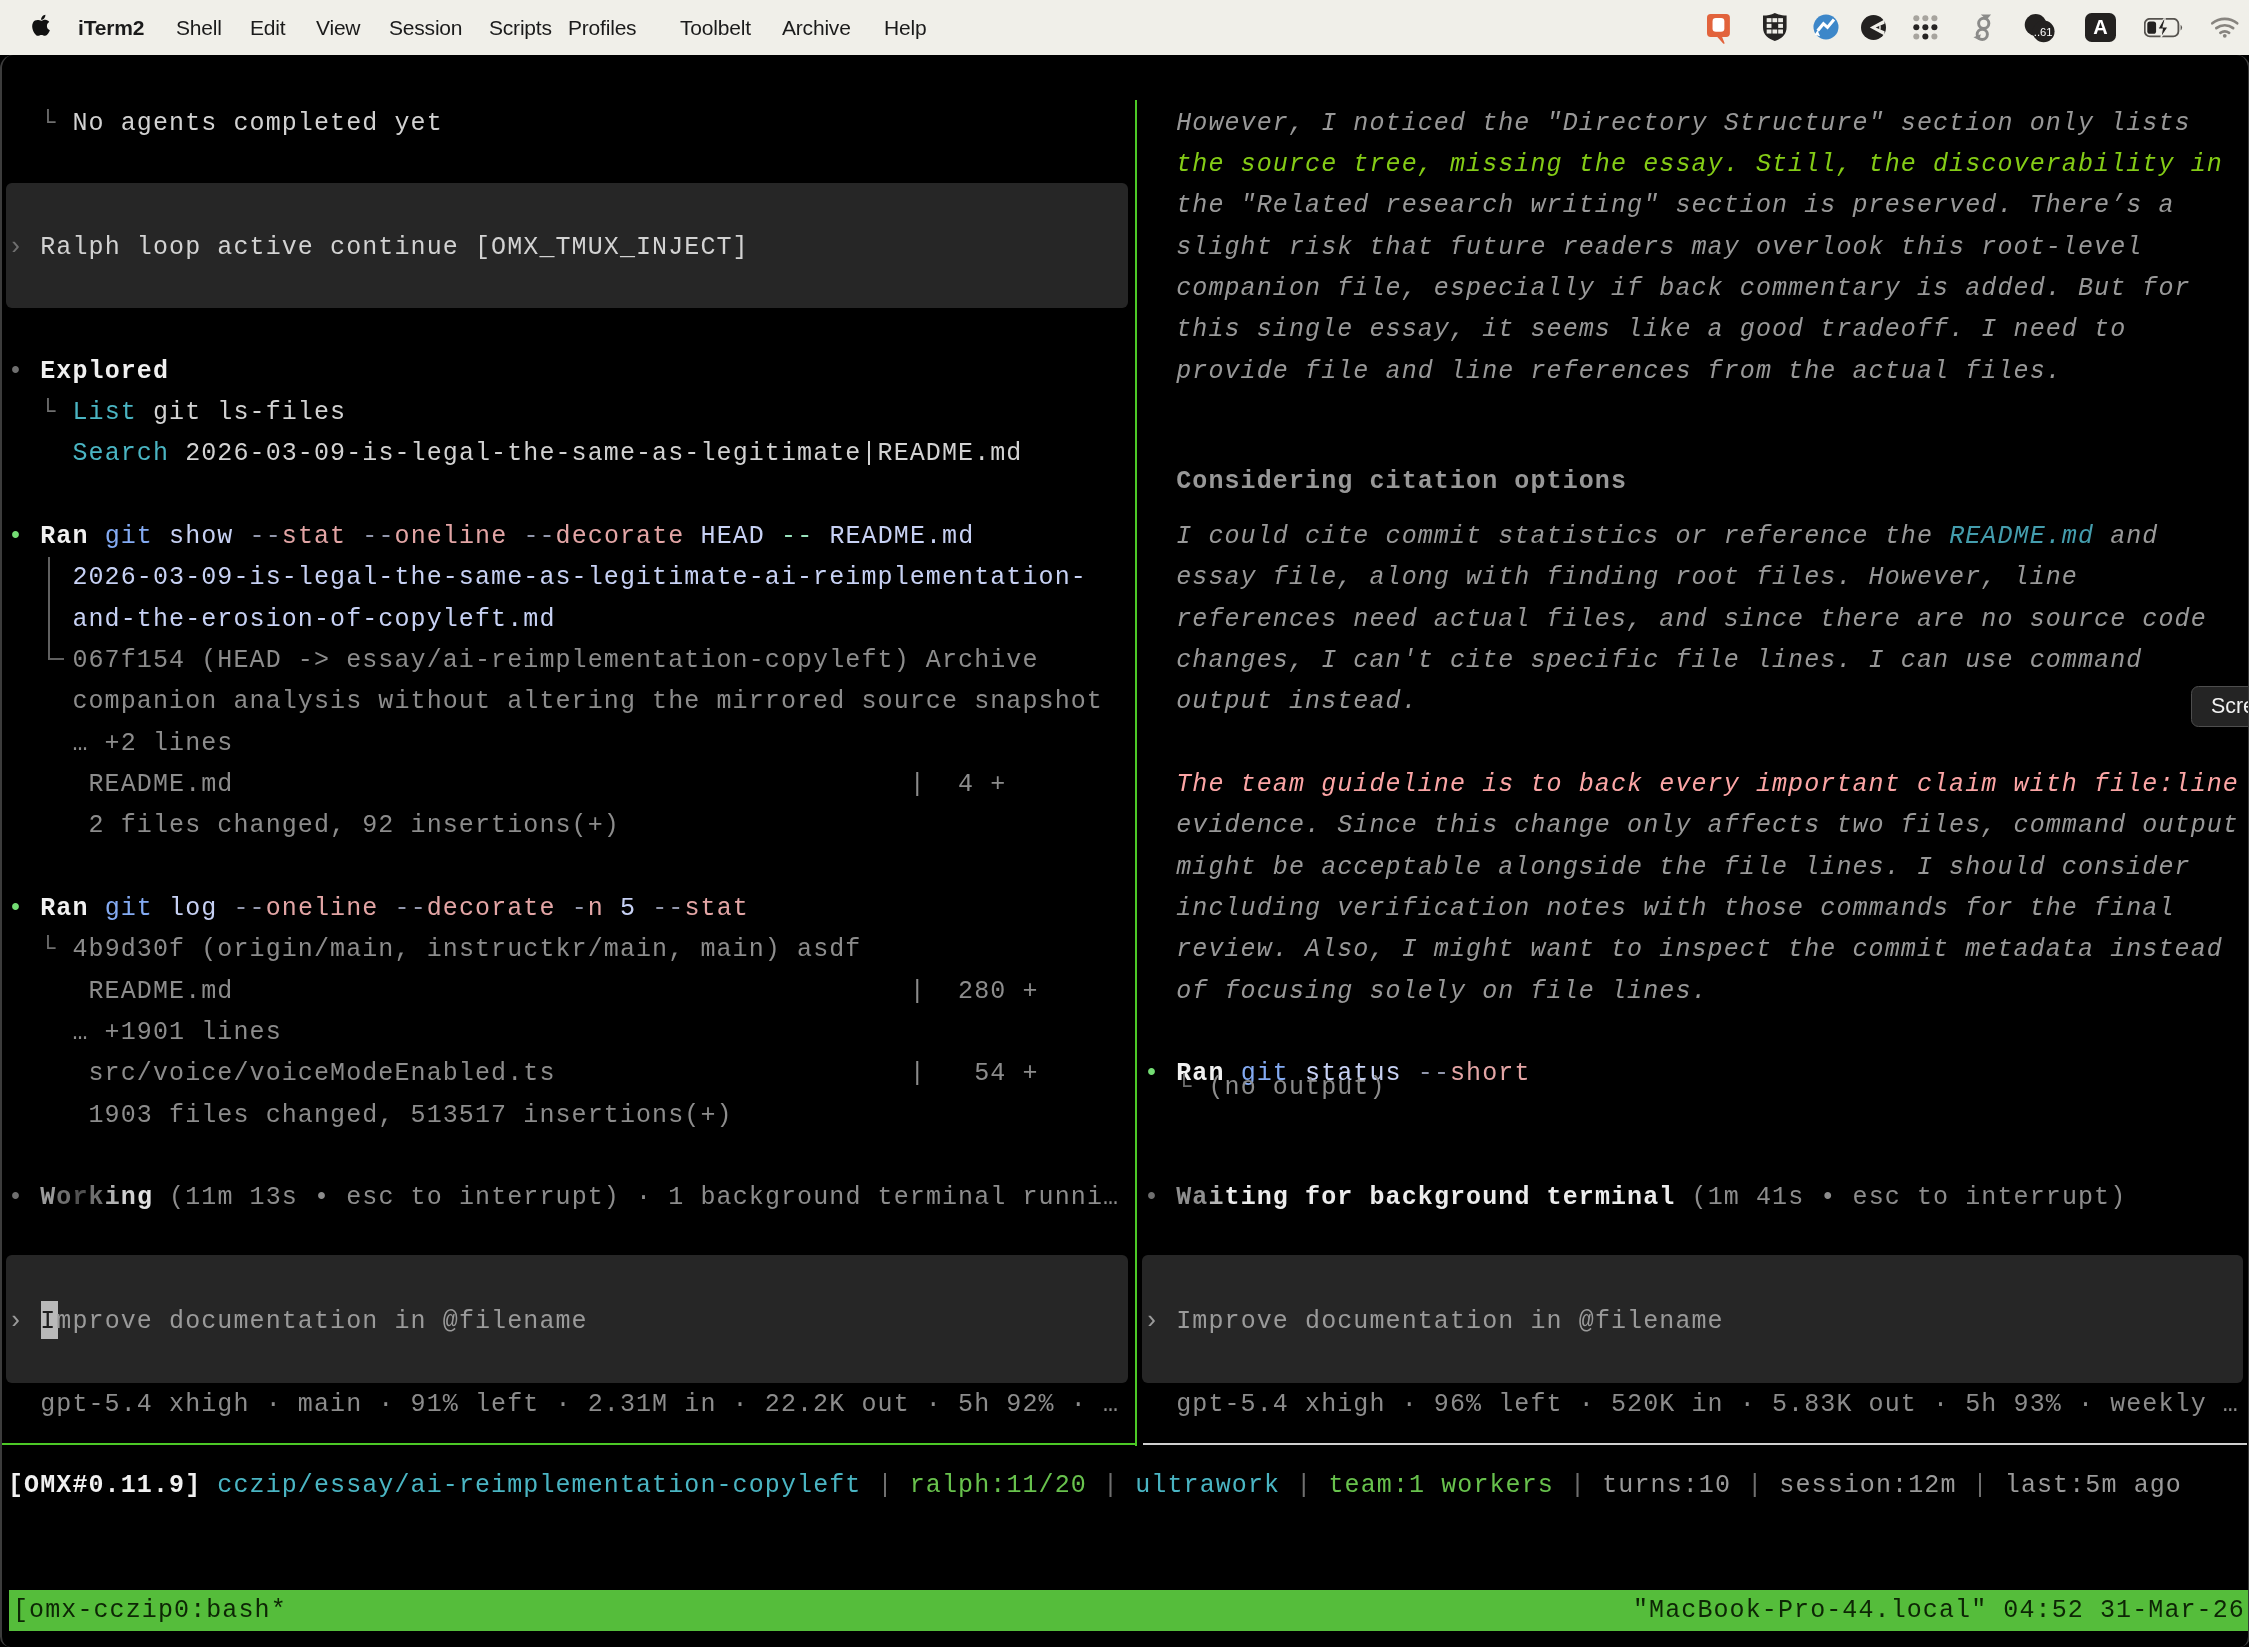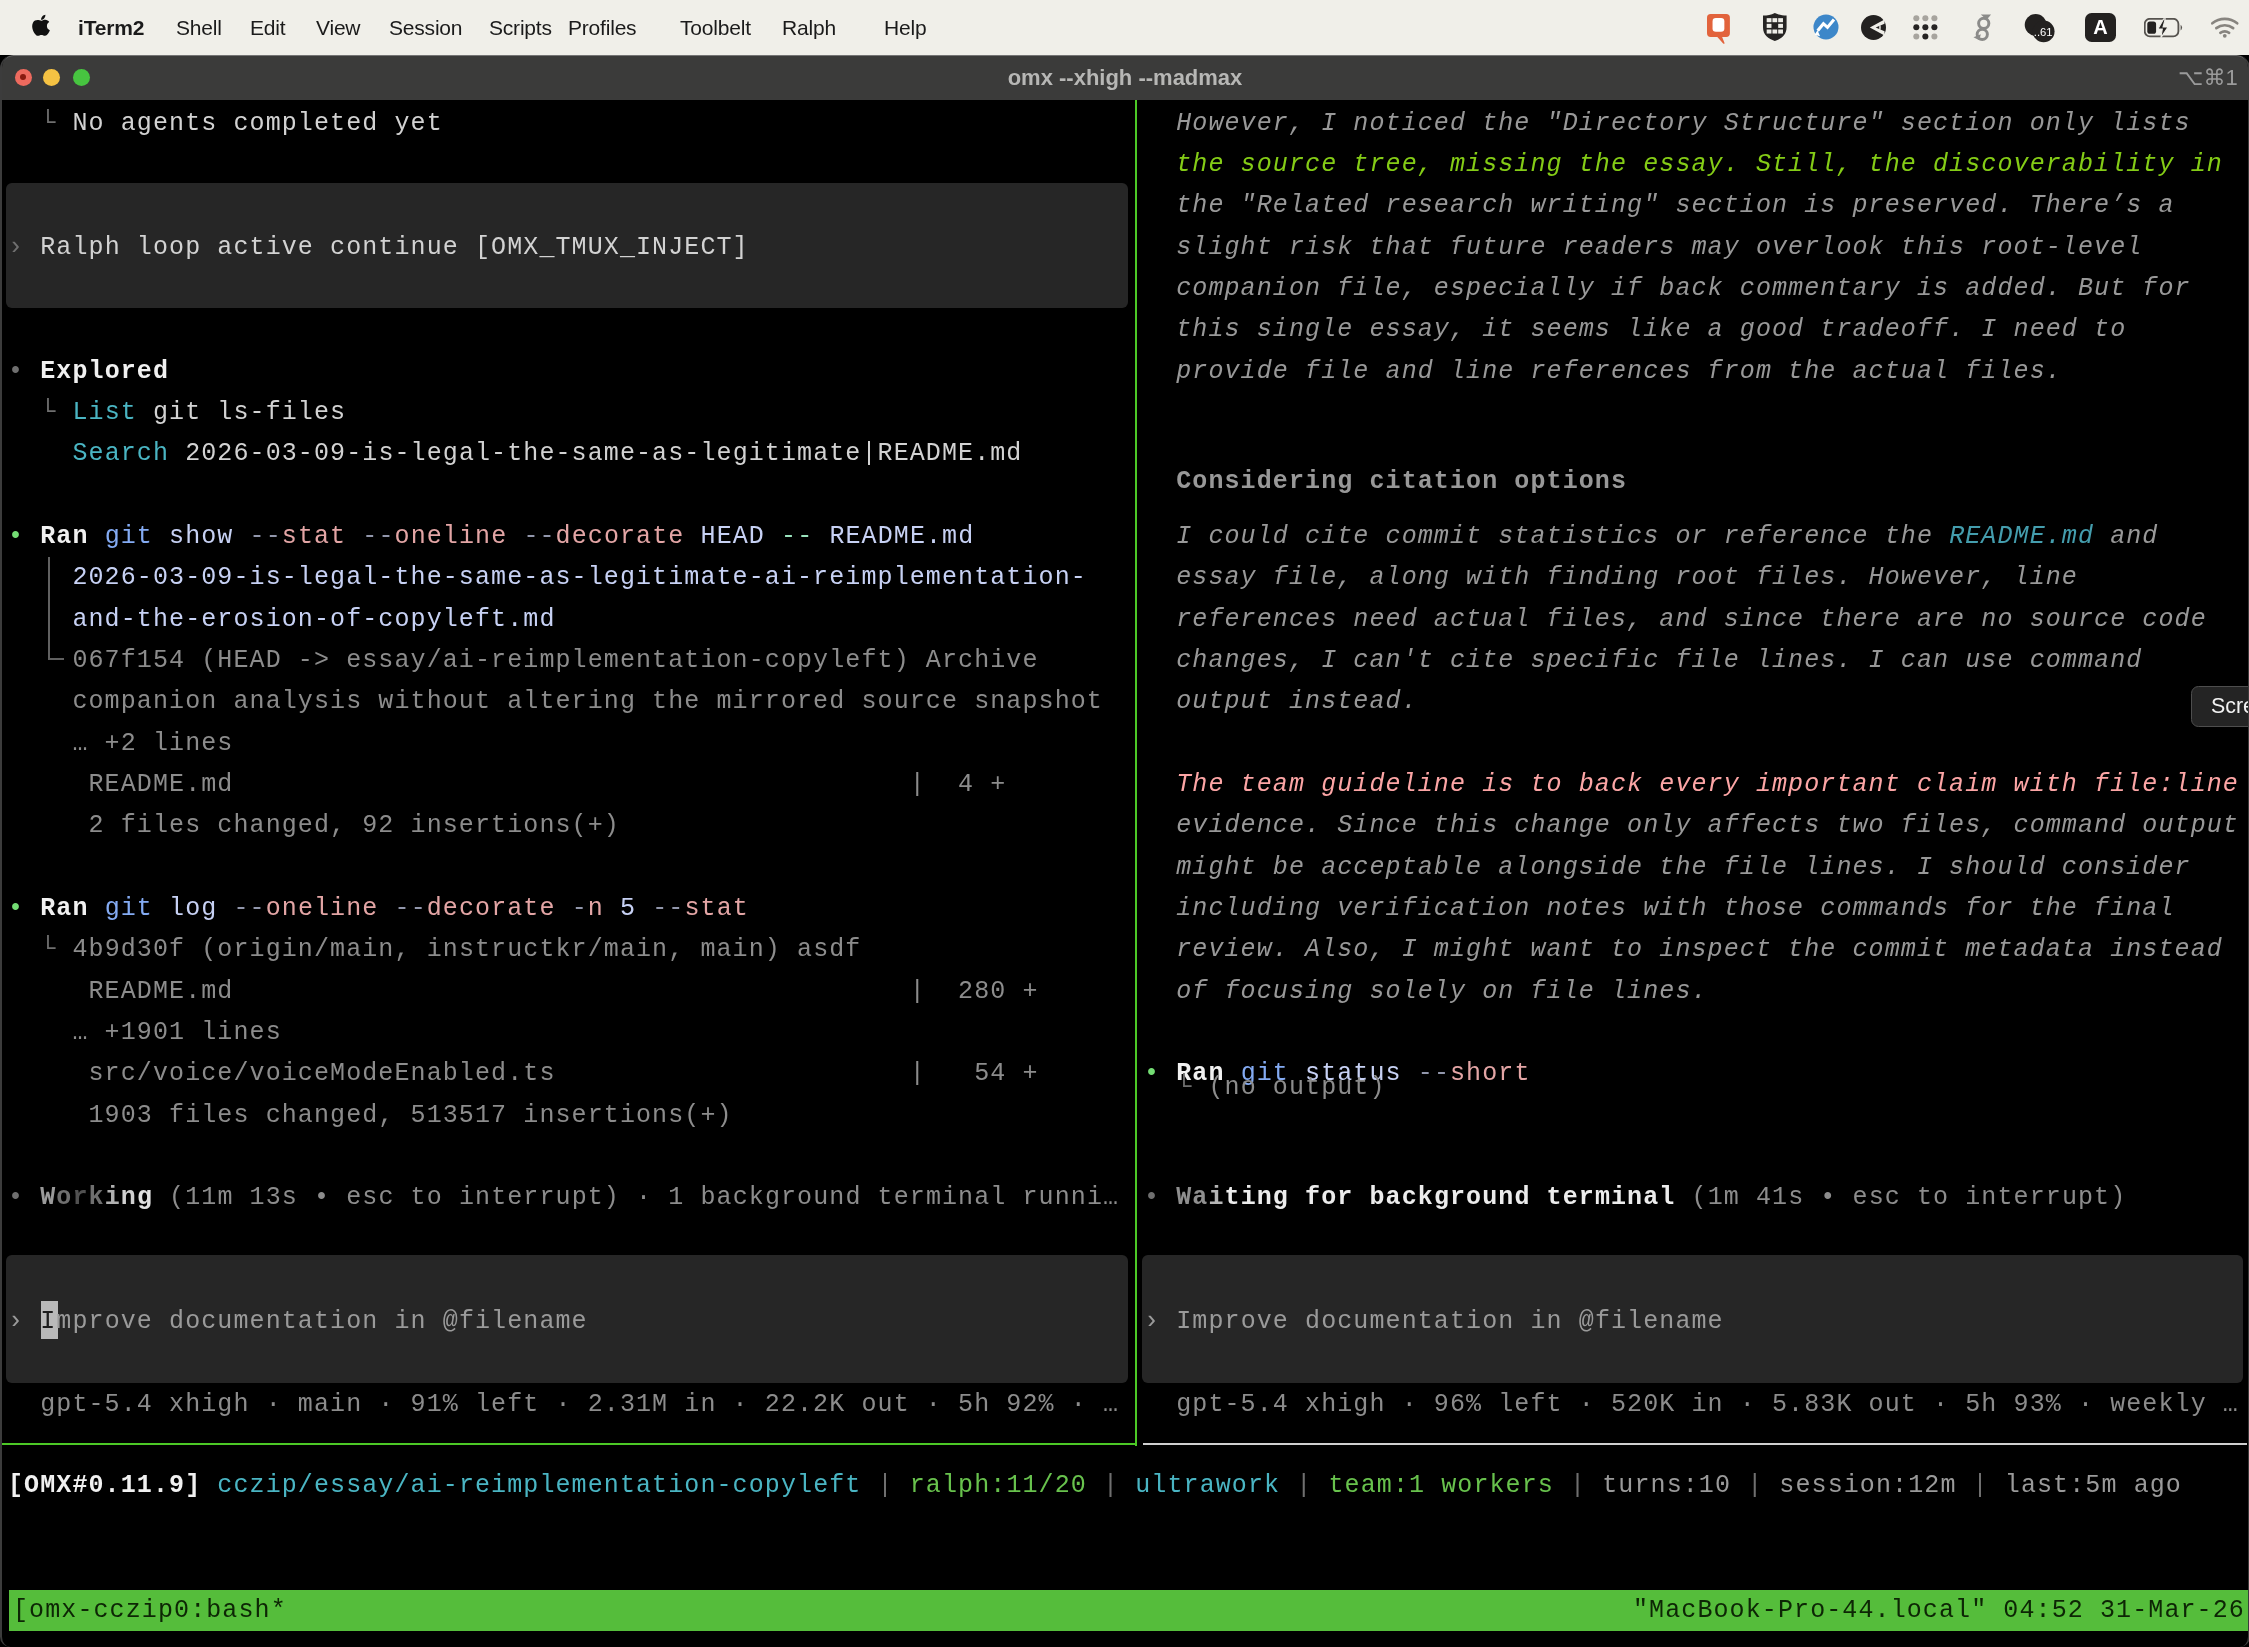--- a/index.html
+++ b/index.html
@@ -16,21 +16,21 @@
       <path fill="#111" d="M150.37 130.25c-2.45 5.66-5.35 10.87-8.71 15.66-4.58 6.53-8.33 11.05-11.22 13.56-4.48 4.12-9.28 6.23-14.42 6.35-3.69 0-8.14-1.05-13.32-3.18-5.197-2.12-9.973-3.17-14.34-3.17-4.58 0-9.492 1.05-14.746 3.17-5.262 2.13-9.501 3.24-12.742 3.35-4.929.21-9.842-1.96-14.746-6.52-3.13-2.73-7.045-7.41-11.735-14.04-5.032-7.08-9.169-15.29-12.41-24.65-3.471-10.11-5.211-19.9-5.211-29.378 0-10.857 2.346-20.221 7.045-28.068 3.693-6.303 8.606-11.275 14.755-14.925s12.793-5.51 19.948-5.629c3.915 0 9.049 1.211 15.429 3.591 6.362 2.388 10.447 3.599 12.238 3.599 1.339 0 5.877-1.416 13.57-4.239 7.275-2.618 13.415-3.702 18.445-3.275 13.63 1.1 23.87 6.473 30.68 16.153-12.19 7.386-18.22 17.731-18.1 31.002.11 10.337 3.86 18.939 11.23 25.769 3.34 3.17 7.07 5.62 11.22 7.36-.9 2.61-1.85 5.11-2.86 7.51zM119.11 7.24c0 8.102-2.96 15.667-8.86 22.669-7.12 8.324-15.732 13.134-25.071 12.375a25.222 25.222 0 0 1-.188-3.07c0-7.778 3.386-16.102 9.399-22.908 3.002-3.446 6.82-6.311 11.45-8.597 4.62-2.252 8.99-3.497 13.1-3.737.12 1.083.17 2.166.17 3.268z"></path>
     </svg>
 <div class="mi" style="left:78px;font-weight:700">iTerm2</div>
 <div class="mi" style="left:176px;font-weight:400">Shell</div>
 <div class="mi" style="left:250px;font-weight:400">Edit</div>
 <div class="mi" style="left:316px;font-weight:400">View</div>
 <div class="mi" style="left:389px;font-weight:400">Session</div>
 <div class="mi" style="left:489px;font-weight:400">Scripts</div>
 <div class="mi" style="left:568px;font-weight:400">Profiles</div>
 <div class="mi" style="left:680px;font-weight:400">Toolbelt</div>
-<div class="mi" style="left:782px;font-weight:400">Ralph</div>
+<div class="mi" style="left:782px;font-weight:400">Archive</div>
 <div class="mi" style="left:884px;font-weight:400">Help</div>
 <svg width="26.6" height="31" viewBox="0 0 36 42" style="position:absolute;left:1707px;top:14px">
       <path fill="#e2633c" d="M5 0h21a5 5 0 015 5v21a5 5 0 01-5 5h-5.5l3.5 9-1.8.3-8.2-9.3H5a5 5 0 01-5-5V5a5 5 0 015-5z"></path>
       <rect x="7.5" y="5.5" width="16" height="18.5" rx="4.5" fill="#fff"></rect>
     </svg>
 <svg width="23.6" height="28" viewBox="0 0 32 38" style="position:absolute;left:1763px;top:13.3px">
       <path fill="#262423" d="M16 0c5 2.5 10 3.5 16 3.5v16C32 30 24.5 35.5 16 38 7.5 35.5 0 30 0 19.5v-16C6 3.5 11 2.5 16 0z"></path>
       <g fill="#efeee8">
         <rect x="5" y="7" width="6.5" height="5.5"></rect>
         <rect x="12.8" y="7" width="6.5" height="5.5"></rect>
@@ -86,28 +86,20 @@
 <svg width="29.5" height="22" viewBox="0 0 40 30" style="position:absolute;left:2210px;top:16px">
       <g fill="none" stroke="#87847f" stroke-width="3.6" stroke-linecap="round">
         <path d="M3 10 a27 27 0 0134 0"></path>
         <path d="M8.5 16.5 a19 19 0 0123 0"></path>
         <path d="M14 23 a11 11 0 0112 0"></path>
       </g>
       <circle cx="20" cy="27" r="2.6" fill="#87847f"></circle>
     </svg>
 </div>
 <div id="window">
- <div id="titlebar">
-  <div style="position:absolute;left:12.5px;top:12.5px;width:17px;height:17px;border-radius:50%;background:#ed6a5e"></div>
-  <div style="position:absolute;left:18px;top:18px;width:5.9px;height:5.9px;border-radius:50%;background:#891b10"></div>
-  <div style="position:absolute;left:41px;top:12.5px;width:17px;height:17px;border-radius:50%;background:#f5c243"></div>
-  <div style="position:absolute;left:71px;top:12.5px;width:17px;height:17px;border-radius:50%;background:#47c440"></div>
-  <div style="position:absolute;left:0;top:0;width:100%;height:44px;line-height:44px;text-align:center;font-weight:700;font-size:22px;color:#b7b7b5;font-family:'Liberation Sans',sans-serif">omx --xhigh --madmax</div>
-  <div style="position:absolute;right:10.3px;top:0;height:44px;line-height:44px;font-size:22px;color:#9b9b9b;font-family:'Liberation Sans',sans-serif">⌥⌘1</div>
- </div>
  <div class="box" style="left:3.7px;top:128px;width:1122px;height:125px"></div>
  <div class="box" style="left:3.7px;top:1200px;width:1122px;height:128px"></div>
  <div class="box" style="left:1140px;top:1200px;width:1101px;height:128px"></div>
 
  <div style="position:absolute;left:1133px;top:45px;width:2.2px;height:1346px;background:#4cc926"></div>
  <div style="position:absolute;left:0;top:1388px;width:1134px;height:2.2px;background:#4cc926"></div>
  <div style="position:absolute;left:1141px;top:1388px;width:1104px;height:2.2px;background:#cfcfcf"></div>
 
  <div style="position:absolute;left:7.4px;top:1535px;width:2240px;height:41px;background:#55bd3b"></div>
  <div class="tl" style="left:11px;top:1535px;color:#0d2605">[omx-cczip0:bash*</div>

